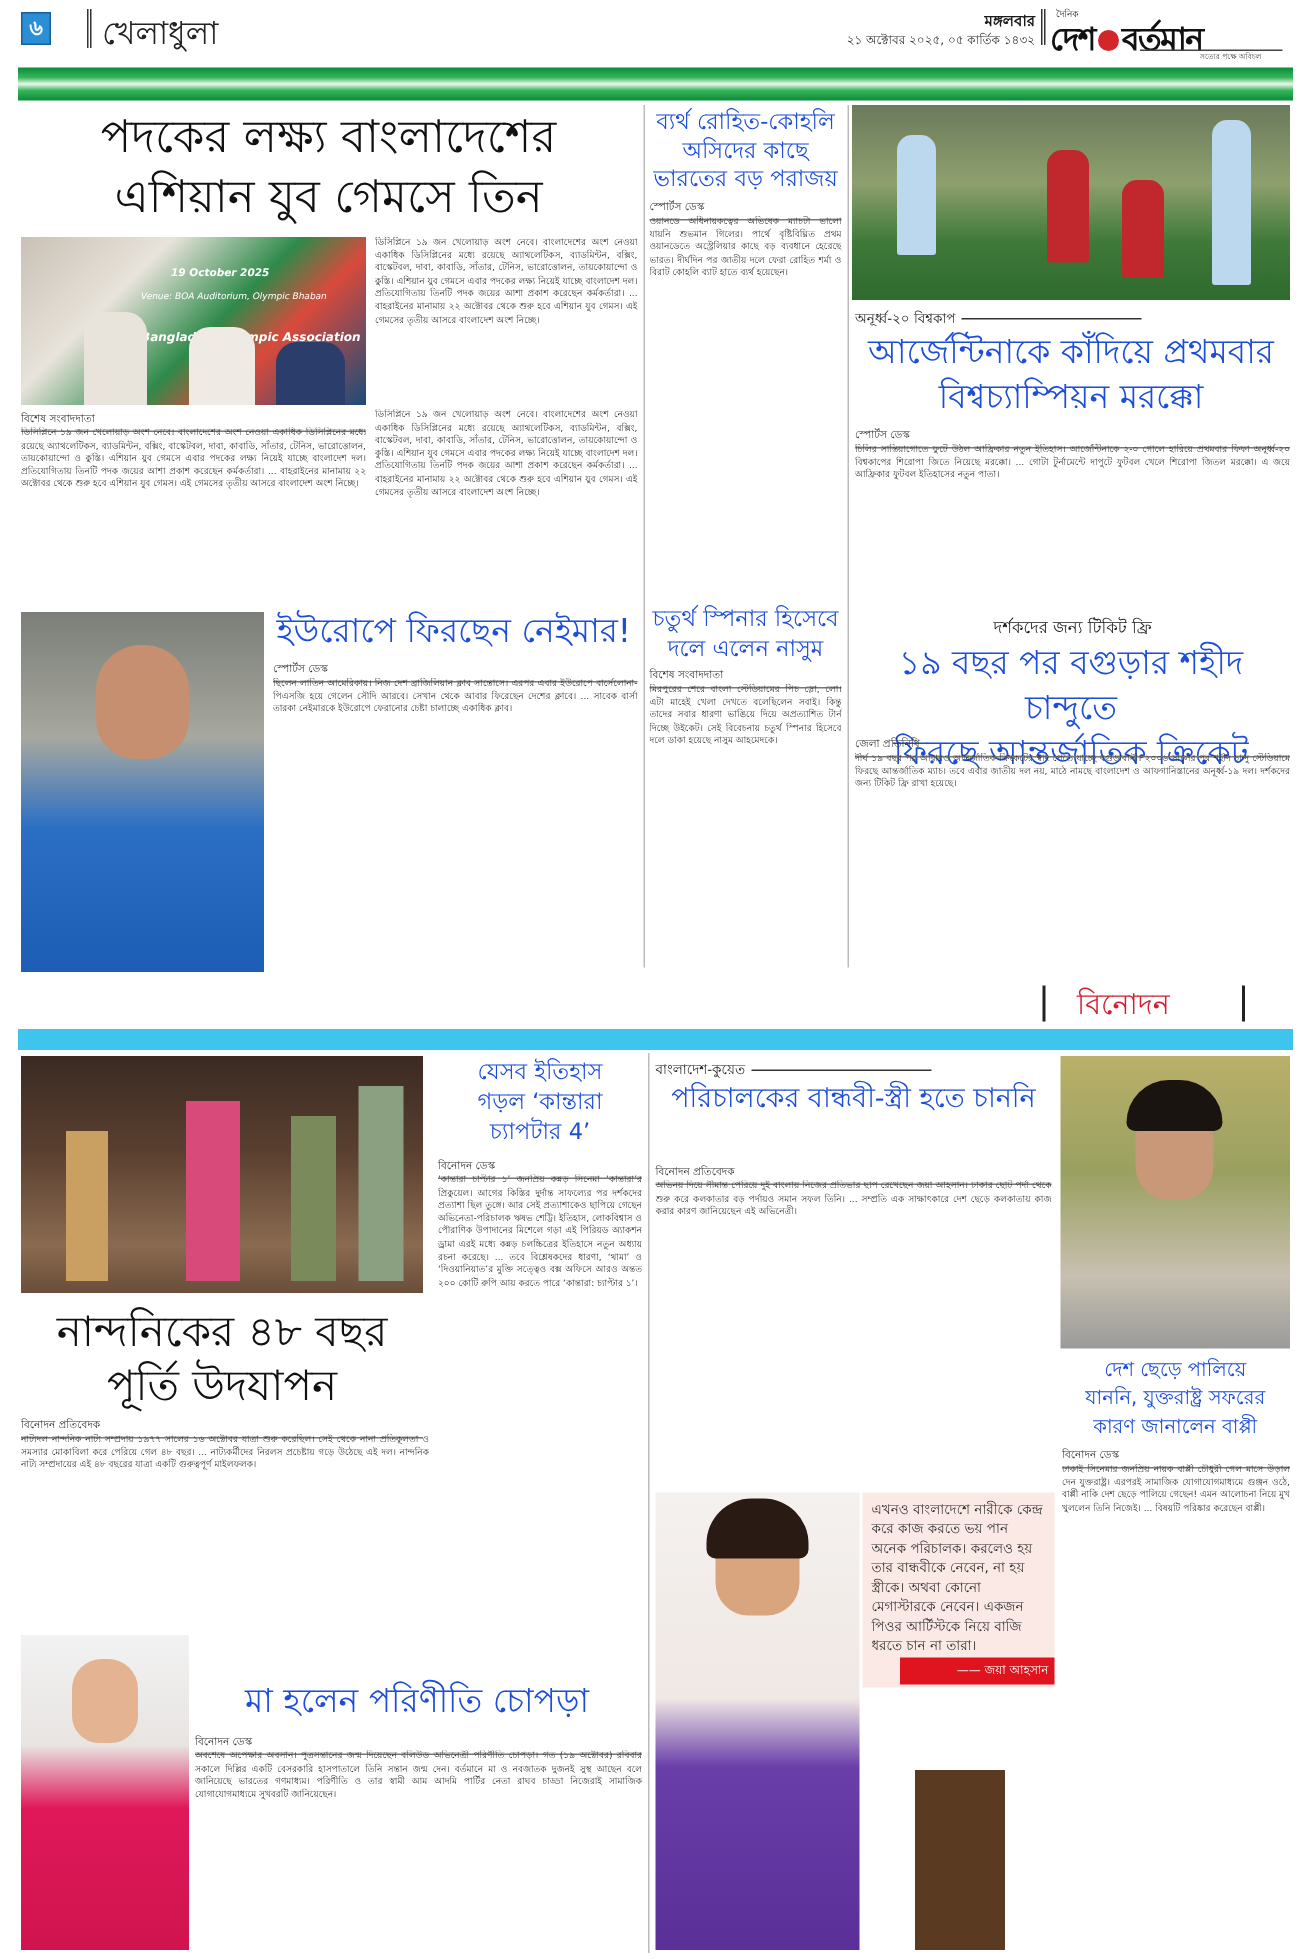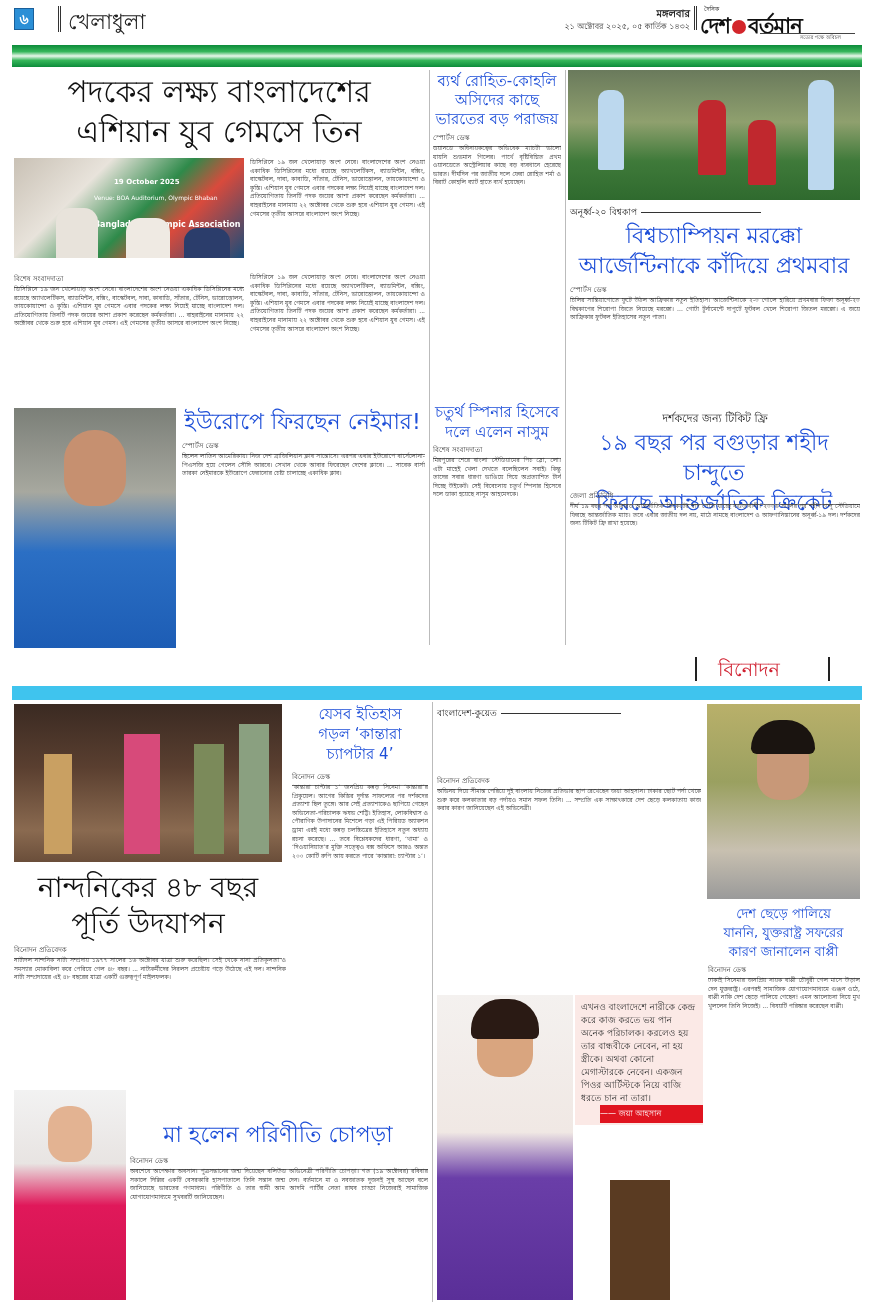--- a/index.html
+++ b/index.html
@@ -24,21 +24,21 @@
   .body-text { font-size: 6px; line-height: 8.6px; color: #333; text-align: justify; overflow: hidden; }
   .photo { background: #888; overflow: hidden; }
   .vline { width: 1px; background: #bbb; }
   .kicker { font-size: 9px; color: #222; }
   .kicker::after { content: ""; display: inline-block; width: 120px; height: 1px; background: #333; vertical-align: middle; margin-left: 4px; }
   .blue-bar { left: 12px; top: 686px; width: 850px; height: 14px; background: #3fc4ee; }
   .binodon { left: 668px; top: 655px; font-size: 19px; color: #d01f2f; }
   .bin-bar1 { left: 695px; top: 657px; width: 2px; height: 24px; background: #222; }
   .bin-bar2 { left: 828px; top: 657px; width: 2px; height: 24px; background: #222; }
   .quote-box { left: 575px; top: 995px; width: 128px; height: 130px; background: #fbe9e6; padding: 6px 6px; font-size: 9px; line-height: 13px; color: #333; }
-  .quote-sign { left: 600px; top: 1105px; width: 103px; height: 18px; background: #e0141f; color: #fff; font-size: 8px; line-height: 18px; text-align: left; padding-right: 4px; }
+  .quote-sign { left: 600px; top: 1105px; width: 103px; height: 18px; background: #e0141f; color: #fff; font-size: 8px; line-height: 18px; text-align: right; padding-right: 4px; }
 </style>
 </head>
 <body>
 
 <div class="abs page-no">৬</div>
 <div class="abs section-bar"></div>
 <div class="abs section-title">খেলাধুলা</div>
 <div class="abs day">মঙ্গলবার</div>
 <div class="abs date">২১ অক্টোবর ২০২৫, ০৫ কার্তিক ১৪৩২</div>
 <div class="abs mast-sep"></div>
@@ -46,21 +46,21 @@
 <div class="abs mast">
   <span>দেশ</span><span class="mast-dot"></span><span>বর্তমান</span>
 </div>
 <div class="abs mast-tag">সত্যের পক্ষে অবিচল</div>
 <div class="abs green-bar"></div>
 
 <div class="abs h-big" style="left:14px;top:72px;width:410px;">
   <div>পদকের লক্ষ্য বাংলাদেশের</div>
   <div>এশিয়ান যুব গেমসে তিন</div>
 </div>
-<div class="abs photo" style="left:14px;top:158px;width:230px;height:100px;background:linear-gradient(135deg,#c9c1b5 0%,#e8e3db 30%,#2e8a4a 55%,#d94a3c 70%,#1a4c7a 100%);">
+<div class="abs photo" style="left:14px;top:158px;width:230px;height:112px;background:linear-gradient(135deg,#c9c1b5 0%,#e8e3db 30%,#2e8a4a 55%,#d94a3c 70%,#1a4c7a 100%);font-style:italic;">
   <div style="position:absolute;left:100px;top:20px;font-size:7px;color:#fff;font-weight:bold;">19 October 2025</div>
   <div style="position:absolute;left:80px;top:36px;font-size:6px;color:#fff;">Venue: BOA Auditorium, Olympic Bhaban</div>
   <div style="position:absolute;left:80px;top:62px;font-size:8px;color:#fff;font-weight:bold;">Bangladesh Olympic Association</div>
   <div style="position:absolute;left:42px;top:50px;width:42px;height:62px;background:#e8e3db;border-radius:14px 14px 0 0;"></div>
   <div style="position:absolute;left:112px;top:60px;width:44px;height:52px;background:#efeae3;border-radius:14px 14px 0 0;"></div>
   <div style="position:absolute;left:170px;top:70px;width:46px;height:42px;background:#2b3d6b;border-radius:14px 14px 0 0;"></div>
 </div>
 <div class="abs body-text" style="left:250px;top:158px;width:175px;height:112px;">ডিসিপ্লিনে ১৯ জন খেলোয়াড় অংশ নেবে। বাংলাদেশের অংশ নেওয়া একাধিক ডিসিপ্লিনের মধ্যে রয়েছে অ্যাথলেটিকস, ব্যাডমিন্টন, বক্সিং, বাস্কেটবল, দাবা, কাবাডি, সাঁতার, টেনিস, ভারোত্তোলন, তায়কোয়ান্দো ও কুস্তি। এশিয়ান যুব গেমসে এবার পদকের লক্ষ্য নিয়েই যাচ্ছে বাংলাদেশ দল। প্রতিযোগিতায় তিনটি পদক জয়ের আশা প্রকাশ করেছেন কর্মকর্তারা। ... বাহরাইনের মানামায় ২২ অক্টোবর থেকে শুরু হবে এশিয়ান যুব গেমস। এই গেমসের তৃতীয় আসরে বাংলাদেশ অংশ নিচ্ছে।</div>
 <div class="abs byline" style="left:14px;top:273px;width:230px;">বিশেষ সংবাদদাতা</div>
 <div class="abs body-text" style="left:14px;top:285px;width:230px;height:110px;">ডিসিপ্লিনে ১৯ জন খেলোয়াড় অংশ নেবে। বাংলাদেশের অংশ নেওয়া একাধিক ডিসিপ্লিনের মধ্যে রয়েছে অ্যাথলেটিকস, ব্যাডমিন্টন, বক্সিং, বাস্কেটবল, দাবা, কাবাডি, সাঁতার, টেনিস, ভারোত্তোলন, তায়কোয়ান্দো ও কুস্তি। এশিয়ান যুব গেমসে এবার পদকের লক্ষ্য নিয়েই যাচ্ছে বাংলাদেশ দল। প্রতিযোগিতায় তিনটি পদক জয়ের আশা প্রকাশ করেছেন কর্মকর্তারা। ... বাহরাইনের মানামায় ২২ অক্টোবর থেকে শুরু হবে এশিয়ান যুব গেমস। এই গেমসের তৃতীয় আসরে বাংলাদেশ অংশ নিচ্ছে।</div>
@@ -73,22 +73,22 @@
 <div class="abs body-text" style="left:433px;top:144px;width:128px;height:252px;">ওয়ানডে অধিনায়কত্বের অভিষেক ম্যাচটা ভালো যায়নি শুভমান গিলের। পার্থে বৃষ্টিবিঘ্নিত প্রথম ওয়ানডেতে অস্ট্রেলিয়ার কাছে বড় ব্যবধানে হেরেছে ভারত। দীর্ঘদিন পর জাতীয় দলে ফেরা রোহিত শর্মা ও বিরাট কোহলি ব্যাট হাতে ব্যর্থ হয়েছেন।</div>
 
 <div class="abs photo" style="left:568px;top:70px;width:292px;height:130px;background:linear-gradient(to bottom,#6a7a5c 0%,#8fa06e 40%,#3f7a3a 70%,#2f6a2e 100%);">
   <div style="position:absolute;left:30px;top:20px;width:26px;height:80px;background:#bcd8ee;border-radius:10px 10px 2px 2px;"></div>
   <div style="position:absolute;left:130px;top:30px;width:28px;height:75px;background:#c0282e;border-radius:10px 10px 2px 2px;"></div>
   <div style="position:absolute;left:180px;top:50px;width:28px;height:65px;background:#c0282e;border-radius:10px 10px 2px 2px;"></div>
   <div style="position:absolute;left:240px;top:10px;width:26px;height:110px;background:#bcd8ee;border-radius:10px 10px 2px 2px;"></div>
 </div>
 <div class="abs kicker" style="left:570px;top:205px;">অনূর্ধ্ব-২০ বিশ্বকাপ</div>
 <div class="abs h-mid" style="left:568px;top:221px;width:292px;font-size:22px;line-height:30px;">
+  <div>আর্জেন্টিনাকে কাঁদিয়ে প্রথমবার</div>
   <div>বিশ্বচ্যাম্পিয়ন মরক্কো</div>
-  <div>আর্জেন্টিনাকে কাঁদিয়ে প্রথমবার</div>
 </div>
 <div class="abs byline" style="left:570px;top:284px;width:290px;">স্পোর্টস ডেস্ক</div>
 <div class="abs body-text" style="left:570px;top:296px;width:290px;height:112px;">চিলির সান্তিয়াগোতে ফুটে উঠল আফ্রিকার নতুন ইতিহাস। আর্জেন্টিনাকে ২-০ গোলে হারিয়ে প্রথমবার ফিফা অনূর্ধ্ব-২০ বিশ্বকাপের শিরোপা জিতে নিয়েছে মরক্কো। ... গোটা টুর্নামেন্টে দাপুটে ফুটবল খেলে শিরোপা জিতল মরক্কো। এ জয়ে আফ্রিকার ফুটবল ইতিহাসের নতুন পাতা।</div>
 
 <div class="abs h-mid" style="left:432px;top:402px;width:130px;font-size:15px;line-height:20px;">
   <div>চতুর্থ স্পিনার হিসেবে</div>
   <div>দলে এলেন নাসুম</div>
 </div>
 <div class="abs byline" style="left:433px;top:444px;width:128px;">বিশেষ সংবাদদাতা</div>
 <div class="abs body-text" style="left:433px;top:456px;width:128px;height:190px;">মিরপুরের শেরে বাংলা স্টেডিয়ামের পিচ স্লো, লো। এটা মাহেই খেলা দেখতে বলেছিলেন সবাই। কিন্তু তাদের সবার ধারণা ভাঙিয়ে দিয়ে অপ্রত্যাশিত টার্ন দিচ্ছে উইকেট। সেই বিবেচনায় চতুর্থ স্পিনার হিসেবে দলে ডাকা হয়েছে নাসুম আহমেদকে।</div>
@@ -133,20 +133,21 @@
   <div>গড়ল ‘কান্তারা</div>
   <div>চ্যাপটার 4’</div>
 </div>
 <div class="abs byline" style="left:292px;top:771px;width:136px;">বিনোদন ডেস্ক</div>
 <div class="abs body-text" style="left:292px;top:783px;width:136px;height:305px;">‘কান্তারা চাপ্টার ১’ জনপ্রিয় কন্নড় সিনেমা ‘কান্তারা’র প্রিকুয়েল। আগের কিস্তির দুর্দান্ত সাফল্যের পর দর্শকদের প্রত্যাশা ছিল তুঙ্গে। আর সেই প্রত্যাশাকেও ছাপিয়ে গেছেন অভিনেতা-পরিচালক ঋষভ শেট্টি। ইতিহাস, লোকবিশ্বাস ও পৌরাণিক উপাদানের মিশেলে গড়া এই পিরিয়ড অ্যাকশন ড্রামা এরই মধ্যে কন্নড় চলচ্চিত্রের ইতিহাসে নতুন অধ্যায় রচনা করেছে। ... তবে বিশ্লেষকদের ধারণা, ‘থামা’ ও ‘দিওয়ানিয়াত’র মুক্তি সত্ত্বেও বক্স অফিসে আরও অন্তত ২০০ কোটি রুপি আয় করতে পারে ‘কান্তারা: চ্যাপ্টার ১’।</div>
 
 <div class="abs vline" style="left:432px;top:702px;height:600px;"></div>
 
 <div class="abs kicker" style="left:437px;top:706px;">বাংলাদেশ-কুয়েত</div>
 <div class="abs h-mid" style="left:436px;top:720px;width:266px;font-size:18px;line-height:26px;">
+  <div>পরিচালকের বান্ধবী-স্ত্রী হতে চাননি</div>
 </div>
 <div class="abs byline" style="left:437px;top:775px;width:264px;">বিনোদন প্রতিবেদক</div>
 <div class="abs body-text" style="left:437px;top:787px;width:264px;height:200px;">অভিনয় দিয়ে সীমান্ত পেরিয়ে দুই বাংলায় নিজের প্রতিভার ছাপ রেখেছেন জয়া আহসান। ঢাকার ছোট পর্দা থেকে শুরু করে কলকাতার বড় পর্দায়ও সমান সফল তিনি। ... সম্প্রতি এক সাক্ষাৎকারে দেশ ছেড়ে কলকাতায় কাজ করার কারণ জানিয়েছেন এই অভিনেত্রী।</div>
 <div class="abs photo" style="left:437px;top:995px;width:136px;height:305px;background:linear-gradient(to bottom,#f4f1ef 0%,#f0e8e4 45%,#6a3ea8 60%,#5a2f98 100%);">
   <div style="position:absolute;left:40px;top:10px;width:56px;height:72px;background:#d9a57f;border-radius:26px 26px 22px 22px;"></div>
   <div style="position:absolute;left:34px;top:4px;width:68px;height:40px;background:#2a1a14;border-radius:30px 30px 6px 6px;"></div>
 </div>
 <div class="abs quote-box">এখনও বাংলাদেশে নারীকে কেন্দ্র করে কাজ করতে ভয় পান অনেক পরিচালক। করলেও হয় তার বান্ধবীকে নেবেন, না হয় স্ত্রীকে। অথবা কোনো মেগাস্টারকে নেবেন। একজন পিওর আর্টিস্টকে নিয়ে বাজি ধরতে চান না তারা।</div>
 <div class="abs quote-sign">—— <span>জয়া আহসান</span></div>
 <div class="abs photo" style="left:610px;top:1180px;width:60px;height:120px;background:#5a3b22;"></div>

